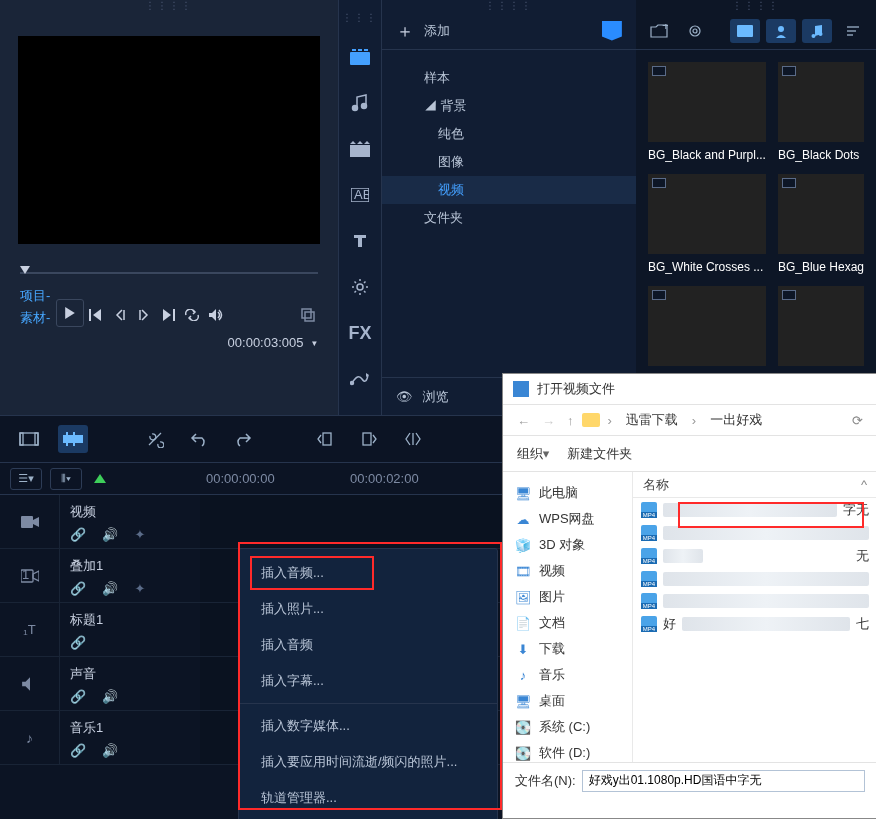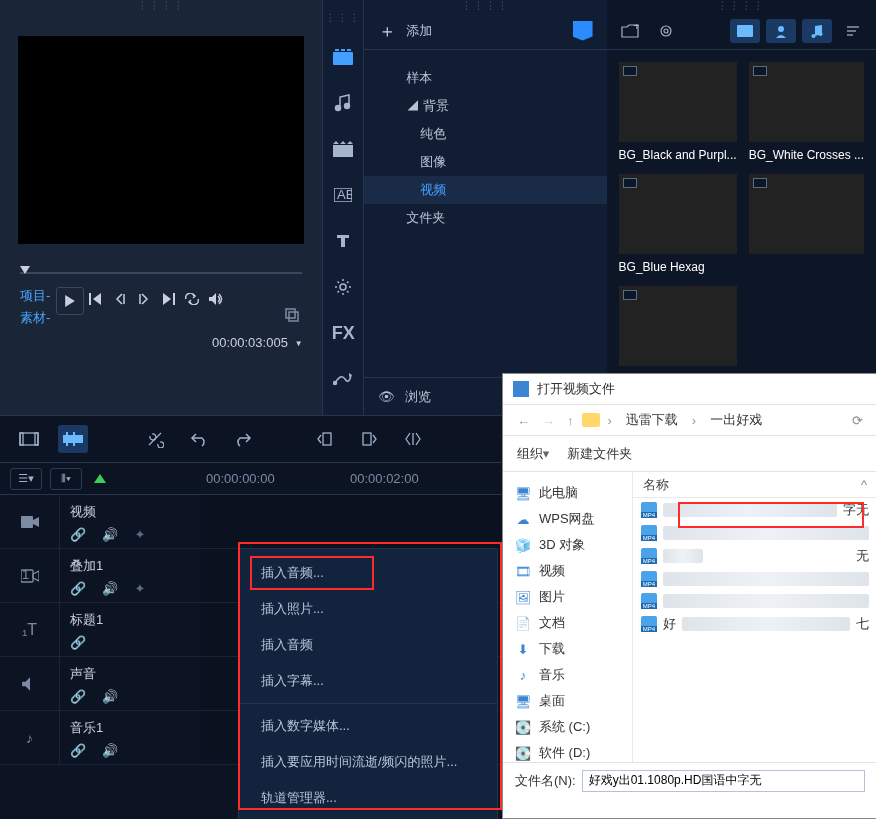--- a/index.html
+++ b/index.html
@@ -8,21 +8,21 @@
 
 
 .top{display:flex;height:415px}
 .preview{width:338px;background:#1a2538;display:flex;flex-direction:column;position:relative}
 .drag-dots{height:12px;color:#4a5672;font-size:10px;text-align:center;letter-spacing:2px}
 .preview-video{margin:24px 18px 0;height:208px;background:#000}
 .timeline-scrub{margin:28px 20px 6px;position:relative}
 .timeline-scrub .track{height:3px;background:#3a475e}
 .timeline-scrub .knob{position:absolute;left:0;top:-6px;width:0;height:0;border-left:5px solid transparent;border-right:5px solid transparent;border-top:8px solid #c8d0e0}
 .dup-icon{position:absolute;right:22px;bottom:92px;width:16px;height:16px;color:#7d8aa3}
-.controls{display:flex;align-items:flex-start;gap:0;padding:6px 20px 4px}
+.controls{display:flex;align-items:flex-end;gap:0;padding:6px 20px 4px}
 .controls .lbls{display:flex;flex-direction:column;font-size:12px;gap:4px;margin-right:6px}
 .controls .lbls span{color:#47a7ff}
 .ctrl-btn{width:24px;height:24px;display:flex;align-items:center;justify-content:center;color:#c8d0e0;cursor:pointer}
 .play-box{width:28px;height:28px;border:1px solid #3a475e;border-radius:3px}
 .timecode{margin:4px 20px 0;text-align:right;font-family:monospace;font-size:12px;color:#c8d0e0}
 
 .icon-col{width:44px;background:#111d33;display:flex;flex-direction:column;align-items:center;gap:22px;padding-top:12px;border-left:1px solid #26344d;border-right:1px solid #26344d}
 .icon-col .ic{width:24px;height:24px;color:#a6b4cc;display:flex;align-items:center;justify-content:center;font-size:14px;cursor:pointer}
 .icon-col .ic.active{color:#44a0ff}
 .icon-col .spacer{flex:1}
@@ -298,20 +298,26 @@
           </div>
       </div>
       <div class="media-grid">
         <div class="thumb">
             <div class="img bg-purple">
               <div class="mark"></div>
             </div>
             <div class="cap">BG_Black and Purpl...</div>
           </div>
         <div class="thumb">
+            <div class="img bg-dots">
+              <div class="mark"></div>
+            </div>
+            <div class="cap">BG_Black Dots</div>
+          </div>
+        <div class="thumb">
             <div class="img bg-wcross">
               <div class="mark"></div>
             </div>
             <div class="cap">BG_White Crosses ...</div>
           </div>
         <div class="thumb">
             <div class="img bg-bluehex">
               <div class="mark"></div>
             </div>
             <div class="cap">BG_Blue Hexag</div>
@@ -427,21 +433,21 @@
             <div class="icons">
               <span>🔗</span>
               <span>🔊</span>
               <span>✦</span>
             </div>
           </div>
         <div class="track-body"></div>
       </div>
       <div class="track">
         <div class="track-head">
-            <span style="font-size:16px">₁T</span>
+            <span style="font-size:13px">₁T</span>
           </div>
         <div class="track-label">
             <div class="name">标题1</div>
             <div class="icons">
               <span>🔗</span>
             </div>
           </div>
         <div class="track-body"></div>
       </div>
       <div class="track">

